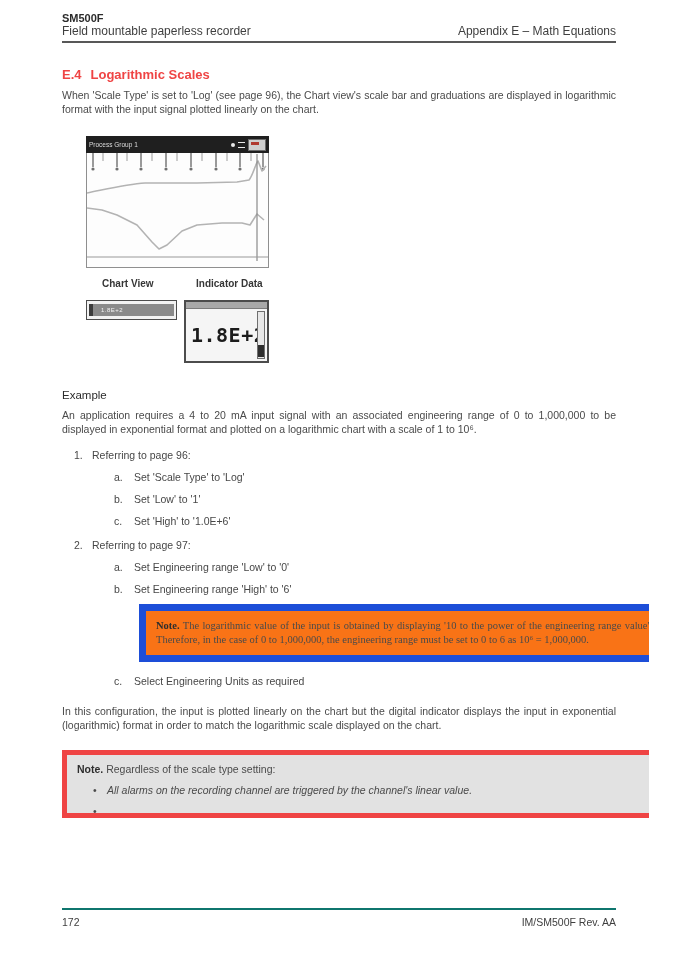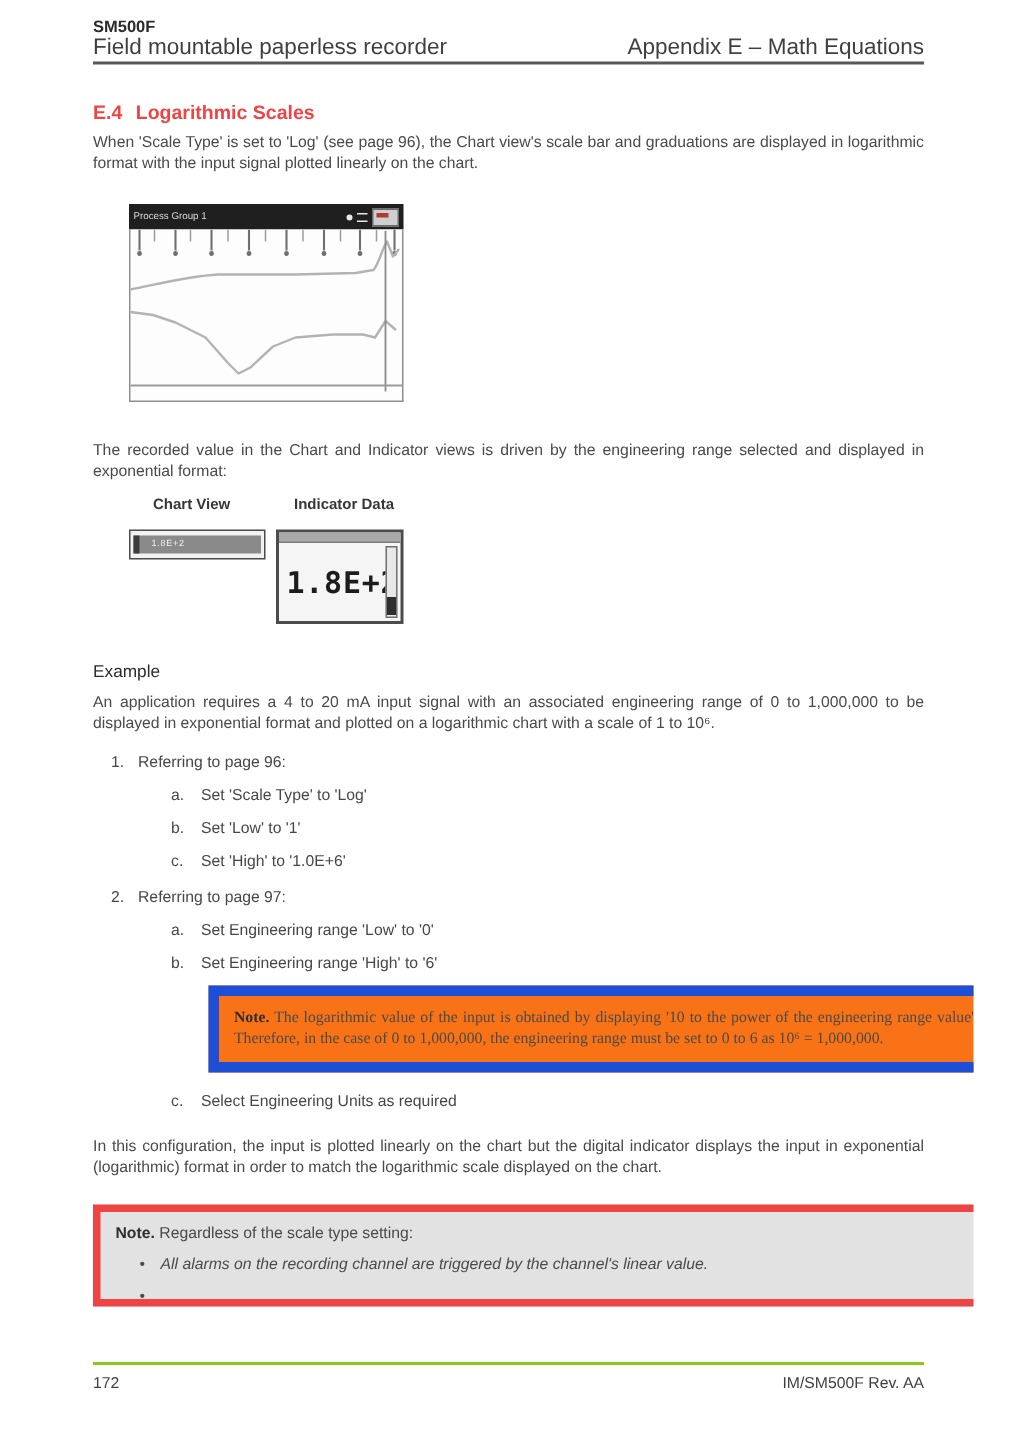--- a/index.html
+++ b/index.html
@@ -9,21 +9,21 @@
     width:620px; height:960px;
     margin:0 auto;
     background:#ffffff;
     font-family:"Liberation Sans", sans-serif;
     color:#474747;
     padding:12px 33px 0 33px;
     overflow:hidden;
   }
   
   .doc-product { font-size:11px; font-weight:bold; color:#2b2b2b; line-height:13px; }
-  .doc-hrow { display:flex; justify-content:space-between; font-size:15px; color:#3f3f3f; line-height:13px; }
+  .doc-hrow { display:flex; justify-content:space-between; font-size:12px; color:#3f3f3f; line-height:13px; }
   .doc-rule { border-bottom:2px solid #585858; margin-top:3px; }
   
   h2.sec-title { margin-top:24px; font-size:13px; font-weight:bold; color:#ef4444; line-height:15px; }
   h2.sec-title .sec-num { margin-right:9px; }
   p.para { margin-top:6px; font-size:10.5px; line-height:14px; text-align:justify; color:#4a4a4a; }
   p.views-para { margin-top:25px; }
   p.closing-para { margin-top:16px; }
   
   .chart-fig { margin-top:20px; margin-left:24px; width:183px; }
   .chart-titlebar {
@@ -84,21 +84,21 @@
   .note-full {
     margin-top:18px; width:612px;
     background:#e2e2e2; border:5px solid #ef4444;
     padding:7px 10px 9px 10px; font-size:10.5px; line-height:14px; color:#4a4a4a;
   }
   .note-bullet { margin-top:7px; padding-left:30px; position:relative; font-style:italic; }
   .note-bullet .bl { position:absolute; left:16px; font-style:normal; }
   
   .doc-footer {
     position:absolute; left:33px; right:33px; top:908px;
-    border-top:2px solid #84cc16; padding-top:6px;
+    border-top:2px solid #0f766e; padding-top:6px;
     display:flex; justify-content:space-between;
     font-size:10.5px; color:#3f3f3f;
   }
 </style>
 </head>
 <body>
 
 <div class="page">
 
   <div>
@@ -161,21 +161,20 @@
         <path d="M0,40 C20,36 40,31 58,30 L110,30 150,29 162,27 C166,22 168,12 171,8 L175,18 179,13" fill="none" stroke="#b3b3b3" stroke-width="1.6" stroke-linejoin="round"></path>
         <path d="M0,55 L15,57 30,62 50,72 65,89 72,96 80,92 95,78 110,72 135,70 155,70 163,72 170,61 177,67" fill="none" stroke="#b3b3b3" stroke-width="1.6" stroke-linejoin="round"></path>
 
         <line x1="170" y1="1" x2="170" y2="108" stroke="#8a8a8a" stroke-width="1.2"></line>
 
         <line x1="0" y1="104" x2="181" y2="104" stroke="#9a9a9a" stroke-width="1.2"></line>
       </svg>
     </div>
   </figure>
 
-  <p class="para views-para">The recorded value in the Chart and Indicator views is driven by the engineering range selected and displayed in exponential format:</p>
 
   <div class="views-row">
     <span class="vlabel l1">Chart View</span>
     <span class="vlabel l2">Indicator Data</span>
 
     <div class="faceplate">
       <div class="fp-bar">
         <span class="fp-val">1.8E+2</span>
       </div>
     </div>

